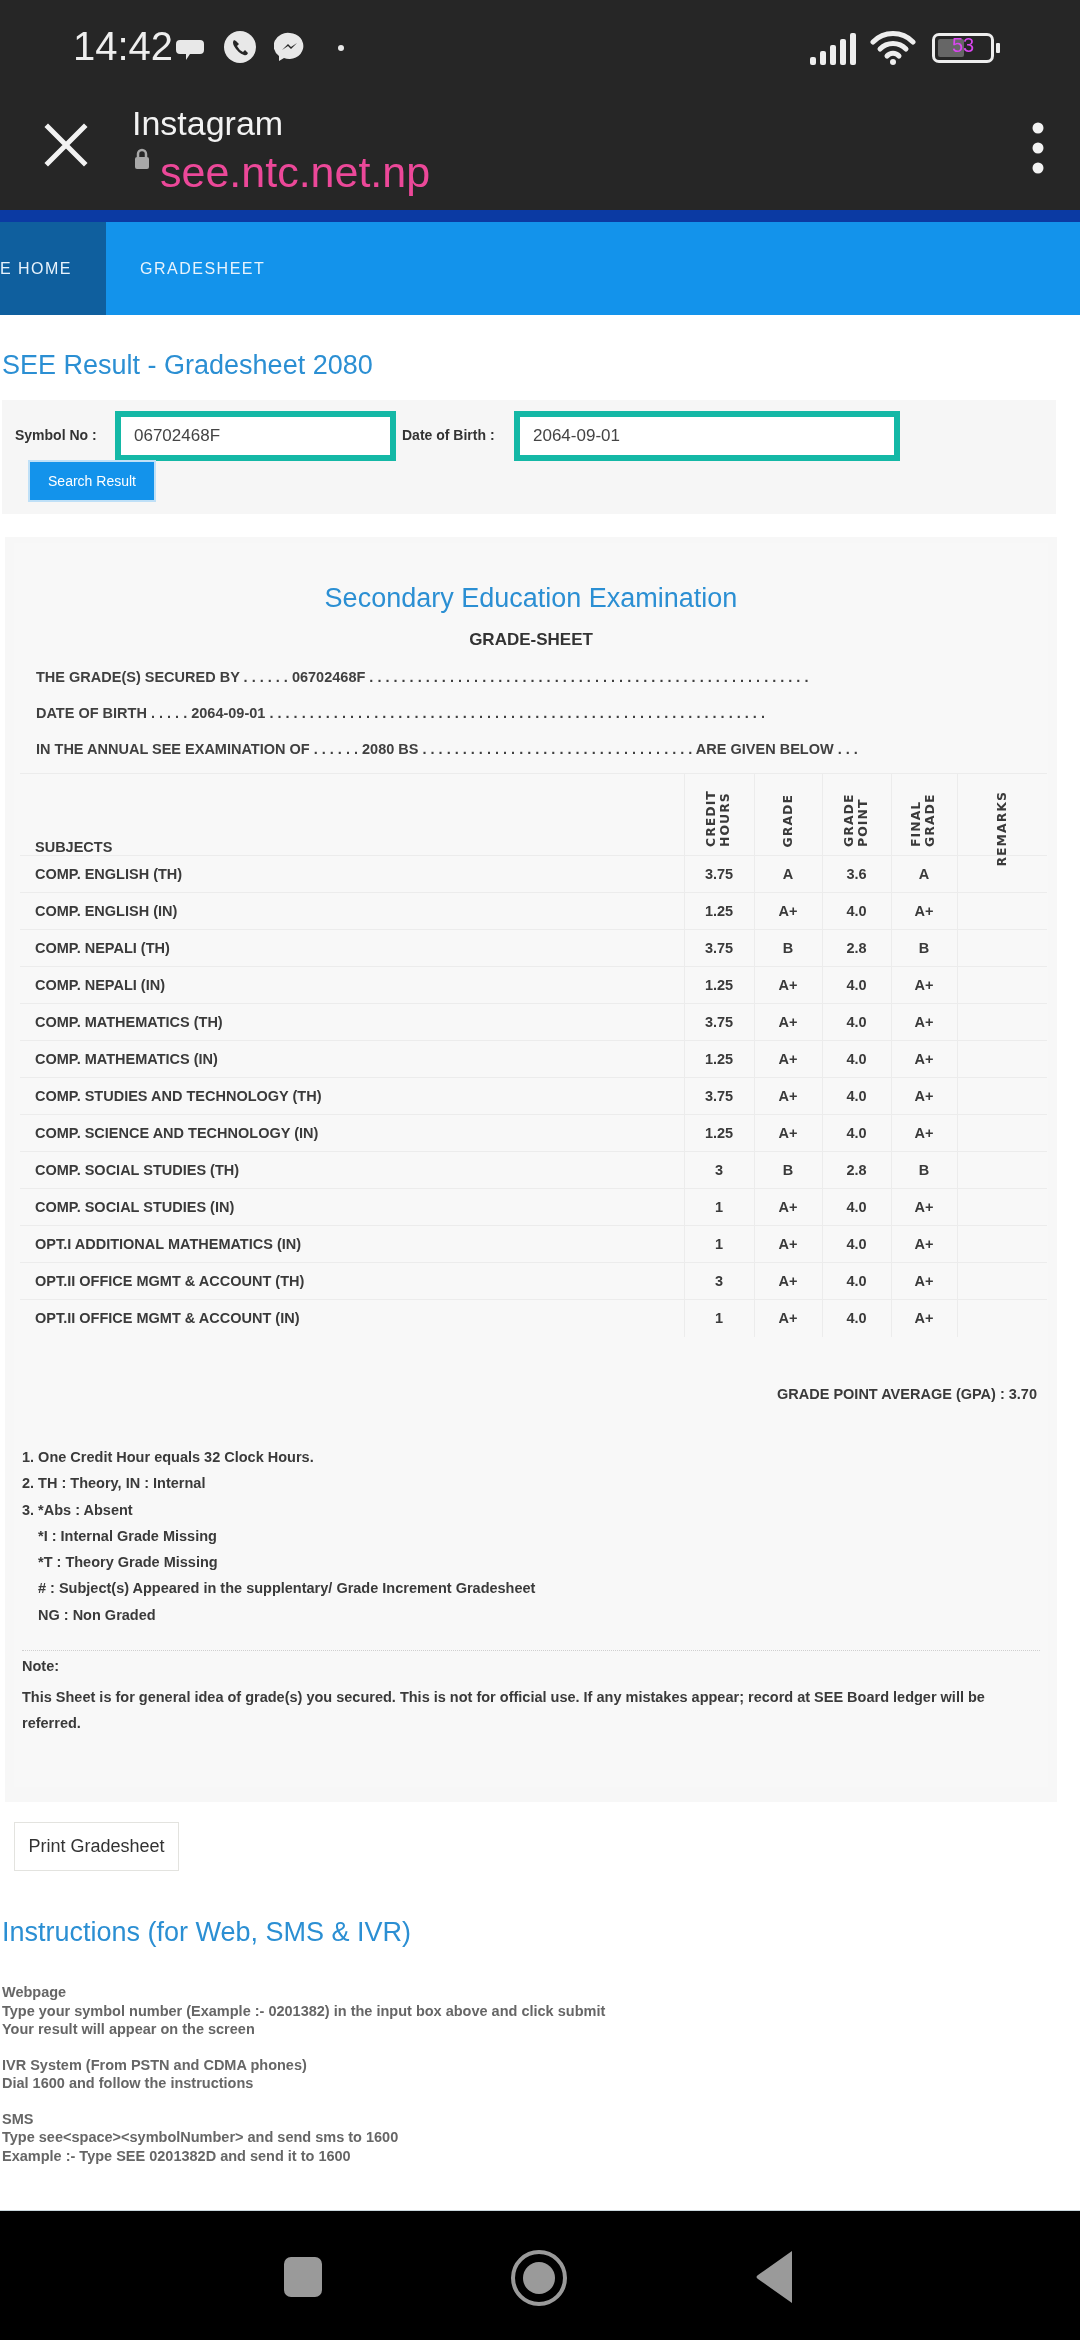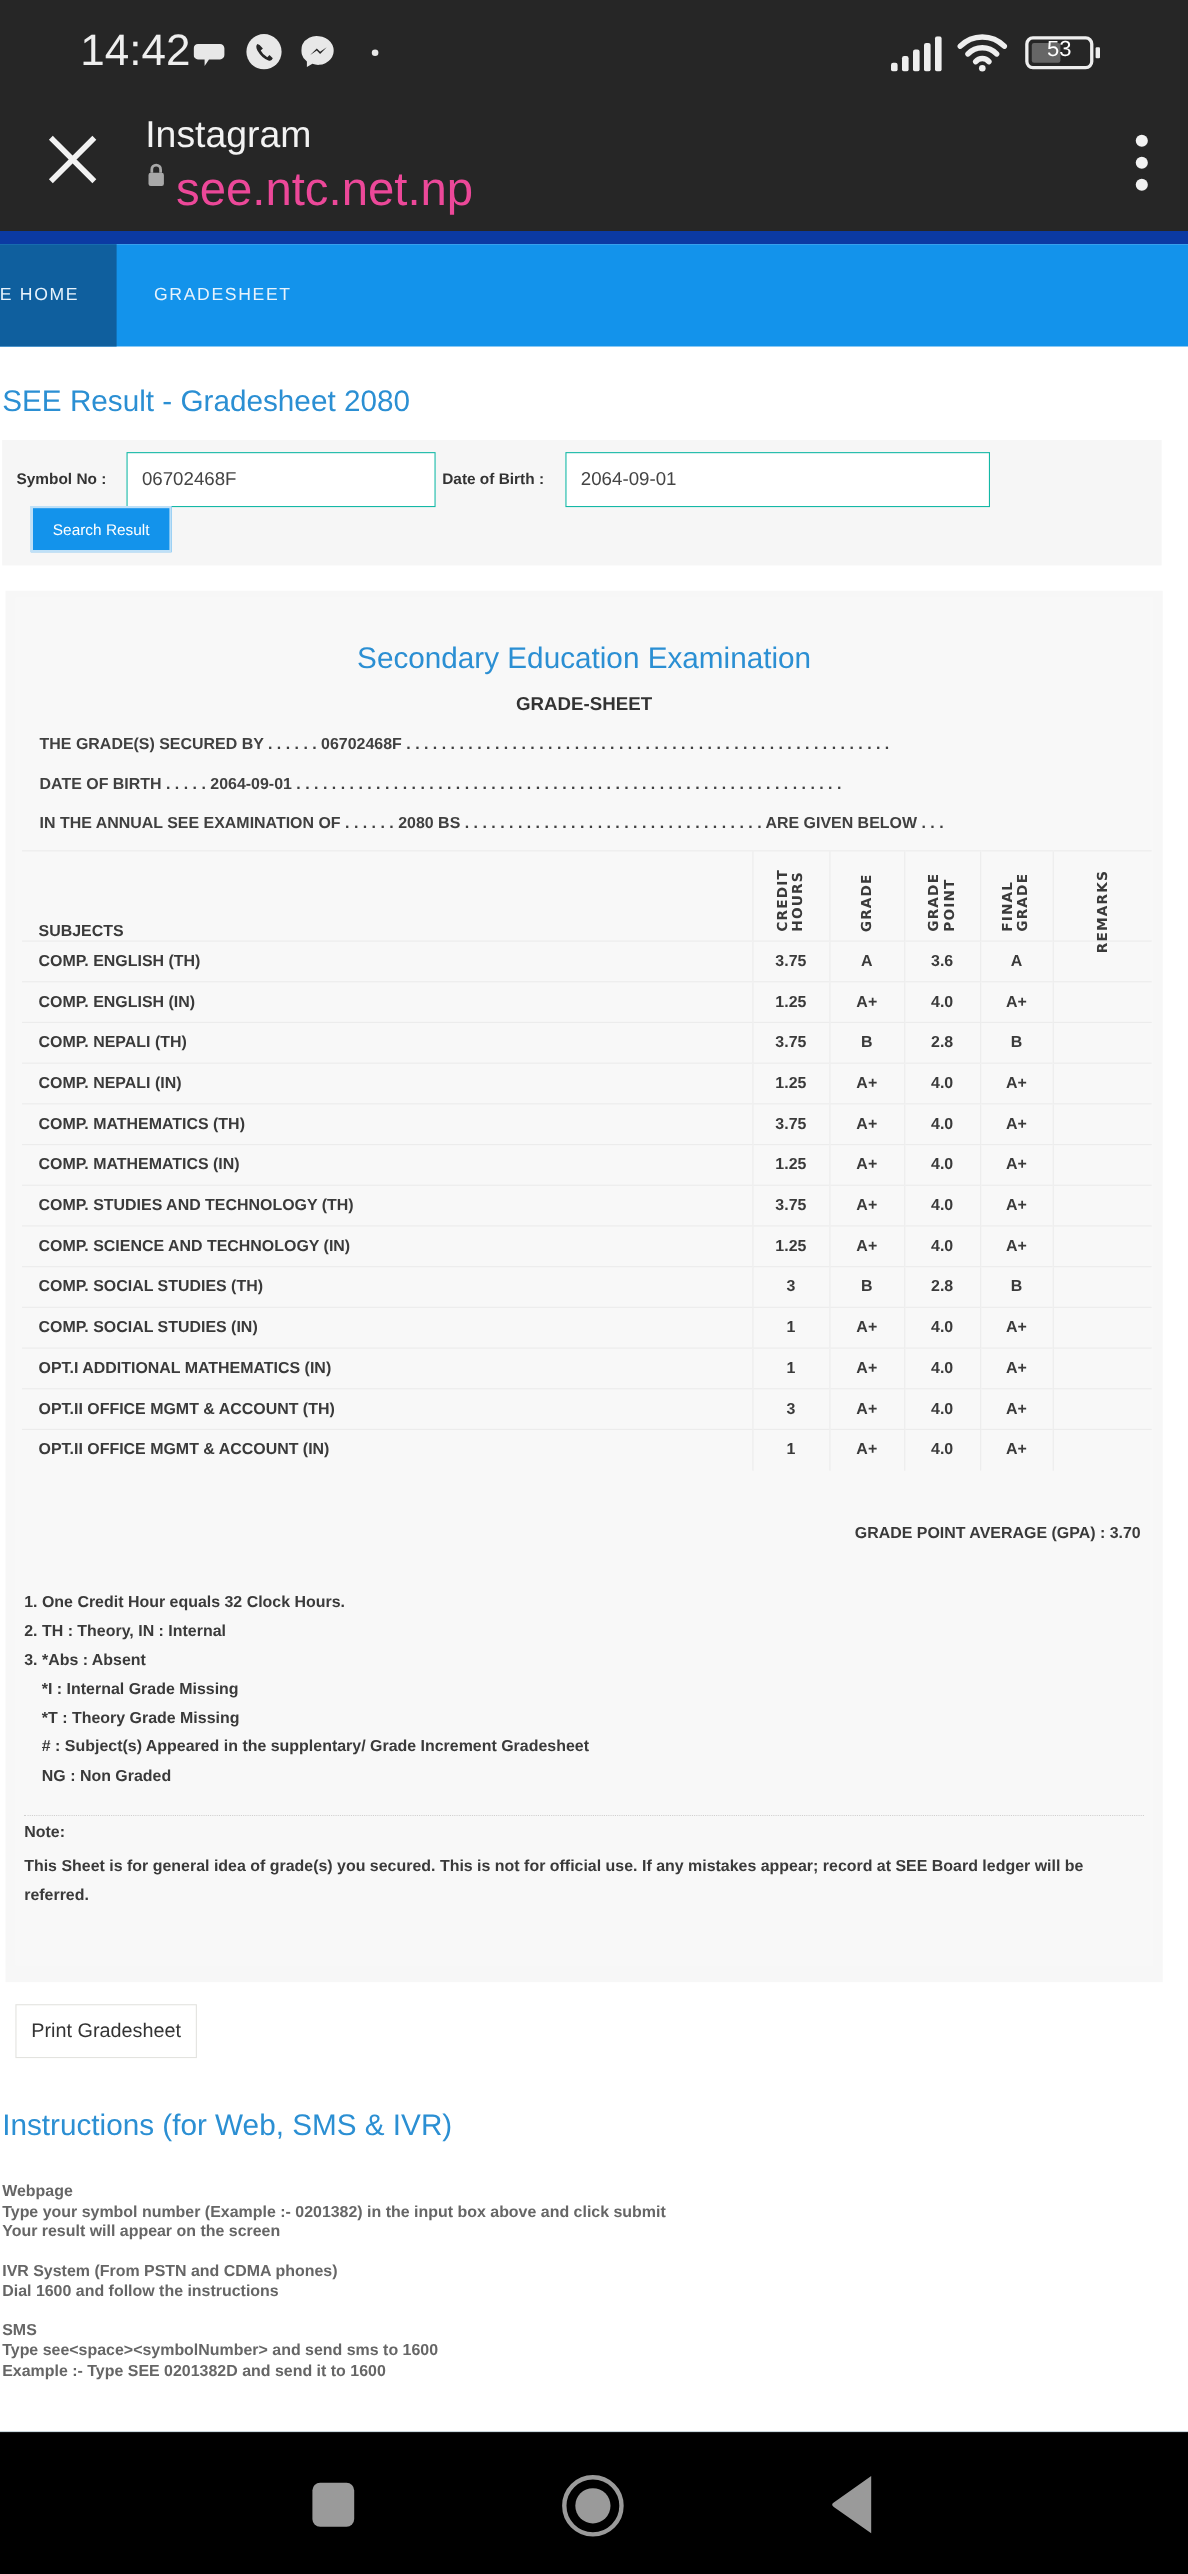--- a/index.html
+++ b/index.html
@@ -25,21 +25,21 @@
   .nav { position: absolute; left: 0; top: 222px; width: 1080px; height: 93px; background: #1393eb; display: flex; }
   .nav-item { height: 93px; display: flex; align-items: center; font-size: 16px; color: #e8f3fc; letter-spacing: 1.5px; }
   .nav-item.active { background: #0f5f9e; width: 106px; justify-content: flex-end; padding-right: 34px; overflow: hidden; white-space: nowrap; }
   .nav-item.plain { padding: 0 34px; }
 
   .page-title { position: absolute; left: 2px; top: 350px; font-size: 27px; color: #2b8fd3; }
 
   
   .form-box { position: absolute; left: 2px; top: 400px; width: 1054px; height: 114px; background: #f6f6f6; }
   .f-label { position: absolute; font-size: 14px; font-weight: bold; color: #333; }
-  .f-input { position: absolute; background: #fff; border: 1px solid #14b8a6; height: 50px; font-size: 17px; color: #444; padding: 0 13px; display: flex; align-items: center; }
+  .f-input { position: absolute; background: #fff; border: 6px solid #14b8a6; height: 50px; font-size: 17px; color: #444; padding: 0 13px; display: flex; align-items: center; }
   .btn-search { position: absolute; left: 26px; top: 60px; width: 128px; height: 42px; background: #1393eb; border: 2px solid #bfe0f7; color: #fff; font-size: 14px; display: flex; align-items: center; justify-content: center; }
 
   
   .sheet { position: absolute; left: 5px; top: 537px; width: 1052px; height: 1265px; background: #f7f7f7; }
   .sheet-inner { position: absolute; left: 9px; top: 6px; width: 1034px; height: 1244px; background: #f8f8f8; }
   .sh-title { position: absolute; left: 0; width: 1052px; top: 46px; text-align: center; font-size: 27px; color: #2b8fd3; }
   .sh-sub { position: absolute; left: 0; width: 1052px; top: 93px; text-align: center; font-size: 17px; font-weight: bold; color: #333; }
   .sh-line { position: absolute; left: 31px; font-size: 14.5px; font-weight: bold; color: #404040; white-space: nowrap; text-align: center; }
 
   table.grades { position: absolute; left: 15px; top: 236px; width: 1027px; border-collapse: collapse; font-size: 14.5px; font-weight: bold; color: #3a3a3a; }
@@ -94,21 +94,21 @@
     <rect x="40" y="0" width="6" height="32" rx="2" fill="#eee"></rect>
   </svg>
   <svg class="sb-right" style="left:870px;top:30px" width="46" height="38" viewBox="0 0 46 38">
     <path d="M3 12 a28 28 0 0 1 40 0" stroke="#eee" stroke-width="5" fill="none" stroke-linecap="round"></path>
     <path d="M10 19 a18 18 0 0 1 26 0" stroke="#eee" stroke-width="5" fill="none" stroke-linecap="round"></path>
     <path d="M17 26 a8 8 0 0 1 12 0" stroke="#eee" stroke-width="5" fill="none" stroke-linecap="round"></path>
     <circle cx="23" cy="32" r="3" fill="#eee"></circle>
   </svg>
   <div class="sb-right" style="left:932px;top:33px;width:62px;height:30px;border:3px solid #eee;border-radius:7px;">
     <div style="position:absolute;left:3px;top:3px;width:26px;height:18px;background:#666;border-radius:2px;"></div>
-    <div style="position:absolute;left:0;top:-2px;width:56px;text-align:center;font-size:20px;color:#ffffff;">53</div>
+    <div style="position:absolute;left:0;top:-2px;width:56px;text-align:center;font-size:20px;color:#d946ef;">53</div>
     <div style="position:absolute;right:-9px;top:7px;width:4px;height:10px;background:#eee;border-radius:1px;"></div>
   </div>
 </div>
 
 <div class="chrome">
   <svg class="close-x" viewBox="0 0 60 60">
     <path d="M12 12 L48 48 M48 12 L12 48" stroke="#f2f2f2" stroke-width="5" stroke-linecap="square"></path>
   </svg>
   <div class="ch-title">Instagram</div>
   <div class="ch-url">

